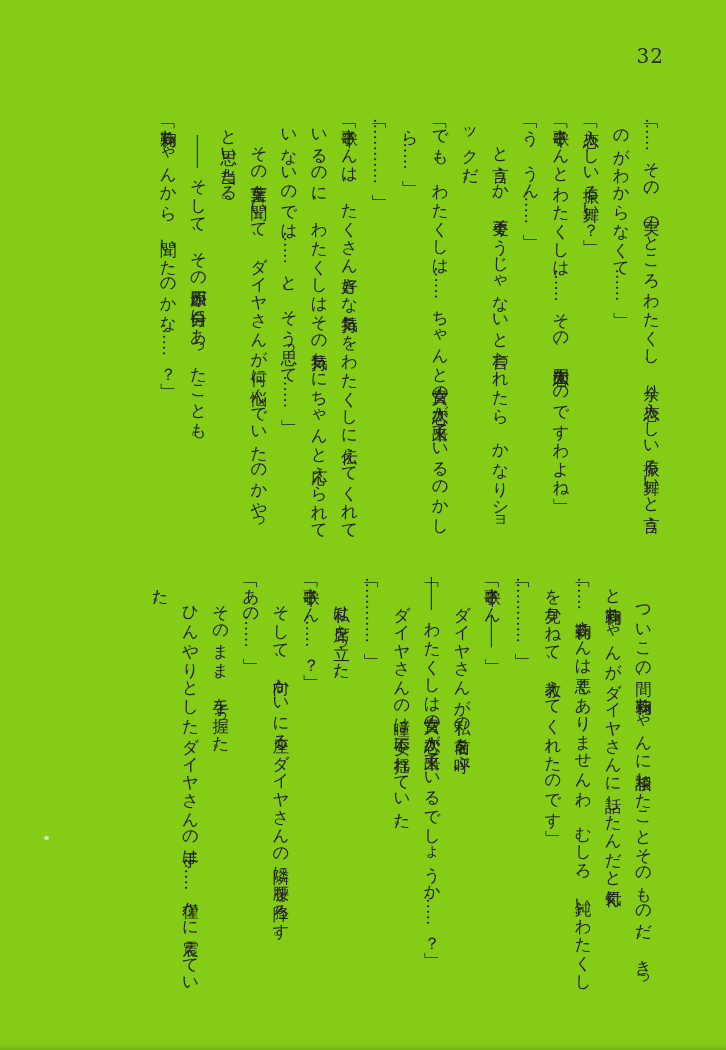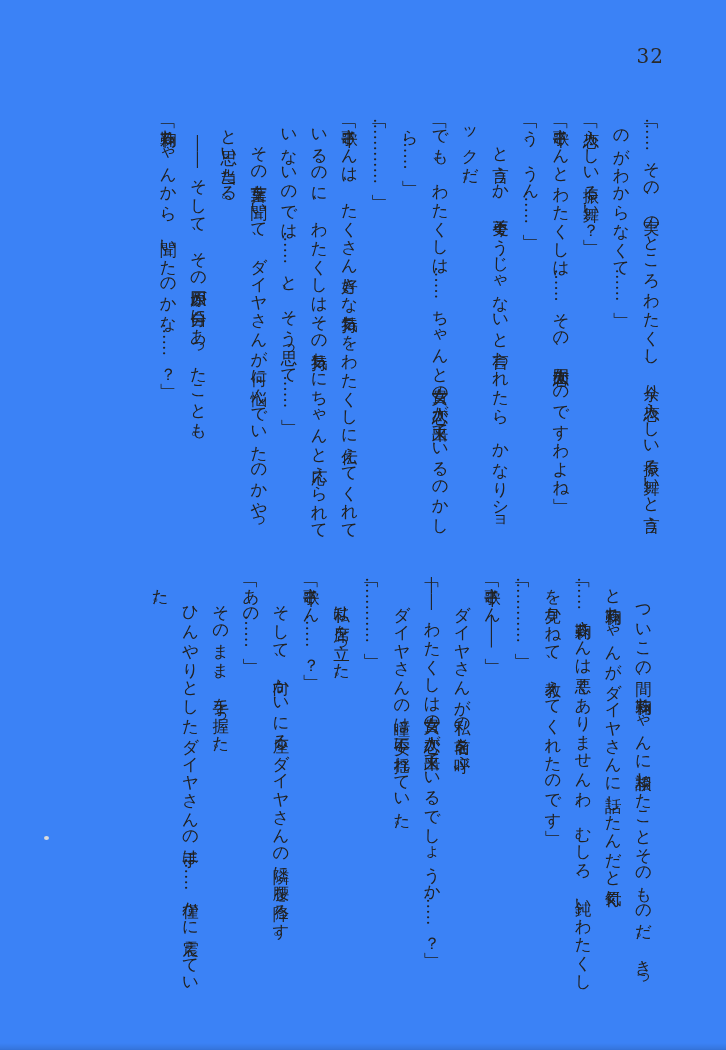--- a/index.html
+++ b/index.html
@@ -4,21 +4,21 @@
 <style>
   html, body {
     margin: 0;
     padding: 0;
     background: #f4f4f4;
   }
   .page {
     position: relative;
     width: 726px;
     height: 1050px;
-    background: #3b82f6;
+    background: #84cc16;
     color: #242424;
     font-family: "DejaVu Serif", serif;
     overflow: hidden;
   }
   .page-number {
     position: absolute;
     top: 44px;
     right: 62px;
     font-size: 20px;
     letter-spacing: 1px;

